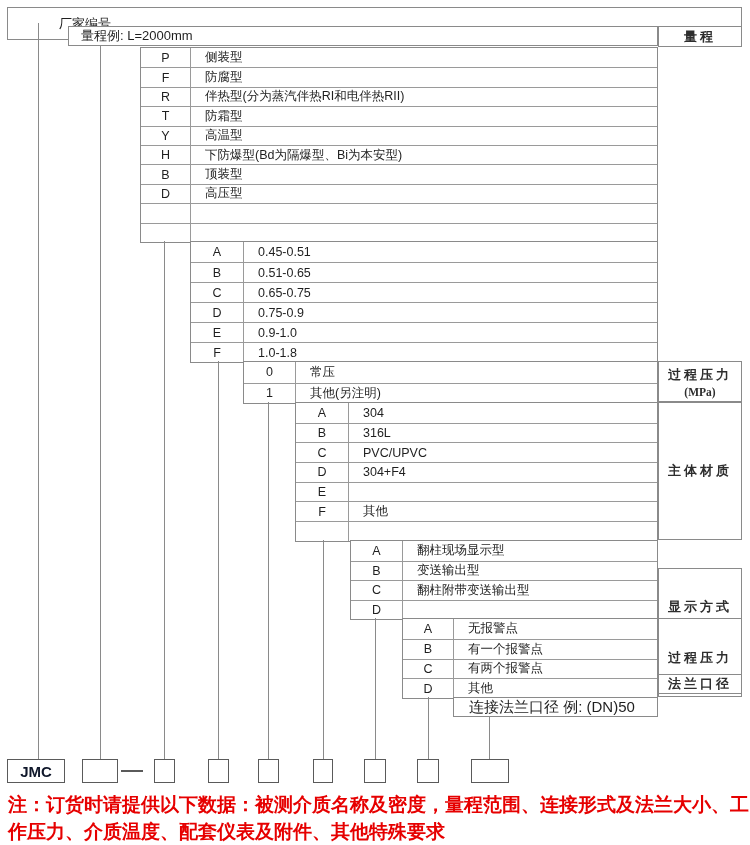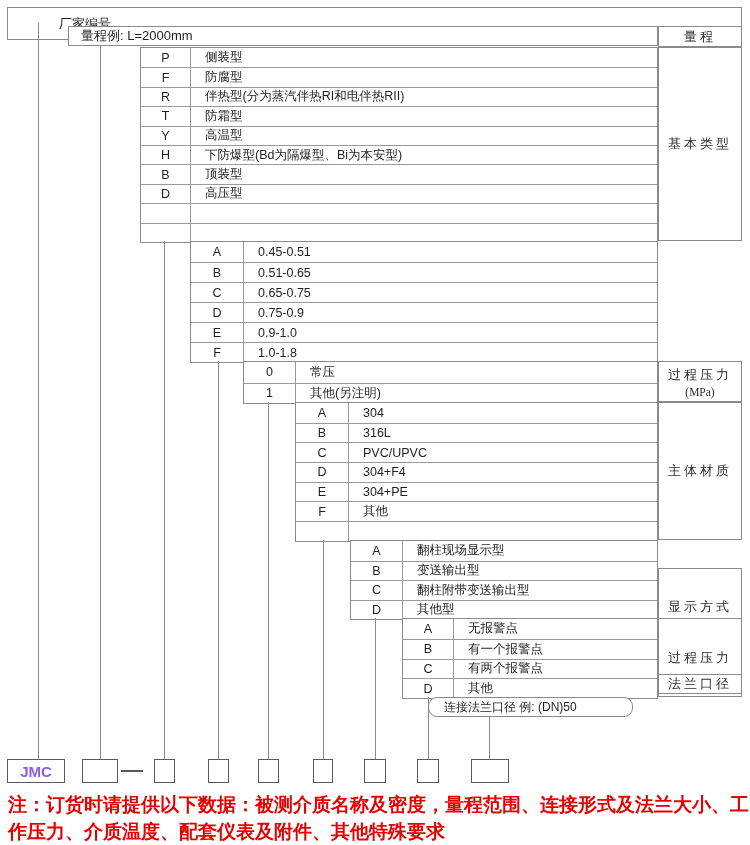--- a/index.html
+++ b/index.html
@@ -15,38 +15,38 @@
   .sec .code{display:flex;align-items:center;justify-content:center;
              border-right:1px solid #9a9a9a;box-sizing:border-box;font-size:12.5px;}
   .sec .desc{flex:1;display:flex;align-items:center;padding-left:14px;font-size:12.5px;
              white-space:nowrap;overflow:hidden;}
   .sec-basic{left:140px;top:47px;width:518px;}   .sec-basic .row{height:19.4px;}   .sec-basic .code{width:50px;}
   .sec-density{left:190px;top:241px;width:468px;}.sec-density .row{height:20px;}   .sec-density .code{width:53px;}
   .sec-pressure{left:243px;top:361px;width:415px;}.sec-pressure .row{height:20.5px;}.sec-pressure .code{width:52px;}
   .sec-material{left:295px;top:402px;width:363px;}.sec-material .row{height:19.7px;}.sec-material .code{width:53px;}
   .sec-display{left:350px;top:540px;width:308px;}.sec-display .row{height:19.5px;} .sec-display .code{width:52px;}
   .sec-alarm{left:402px;top:618px;width:256px;}  .sec-alarm .row{height:19.75px;}  .sec-alarm .code{width:51px;}
-  .sec-flange{left:428px;top:697px;width:205px;height:20px;display:flex;align-items:center;
-              padding-left:15px;font-size:12px;white-space:nowrap;border-radius:9px;}
+  .sec-flange{left:453px;top:697px;width:205px;height:20px;display:flex;align-items:center;
+              padding-left:15px;font-size:15px;white-space:nowrap;}
   .lab{position:absolute;left:658px;width:84px;border:1px solid #8a8a8a;box-sizing:border-box;
        background:#fff;display:flex;flex-direction:column;align-items:center;justify-content:center;
-       font-family:"Liberation Serif",serif;font-weight:400;font-size:13px;letter-spacing:3px;color:#2e2e2e;}
+       font-family:"Liberation Serif",serif;font-weight:700;font-size:13px;letter-spacing:3px;color:#2e2e2e;}
   .lab .unit{font-size:11.5px;letter-spacing:0;margin-top:2px;}
   .lab-range{top:26px;height:21px;}
   .lab-basic{top:47px;height:194px;}
   .lab-density{top:241px;height:120px;}
   .lab-pressure{top:361px;height:41px;}
   .lab-material{top:402px;height:138px;}
   .lab-display{top:568px;height:78px;text-align:center;}
   .lab-alarm{top:618px;height:79px;}
   .lab-flange{top:674px;height:20px;text-align:center;}
   .vline{position:absolute;width:1px;background:#8a8a8a;}
   .mbox{position:absolute;top:759px;height:24px;border:1.5px solid #5a5a5a;box-sizing:border-box;
         background:#fff;display:flex;align-items:center;justify-content:center;}
-  .jmc{left:7px;width:58px;font-weight:bold;font-size:15px;color:#8b5cf6;}
+  .jmc{left:7px;width:58px;font-weight:bold;font-size:15px;color:#0f172a;}
   .mb-range{left:82px;width:36px;}
   .dash{position:absolute;left:121px;top:770px;width:22px;height:2px;background:#5a5a5a;}
   .mb1{left:154px;width:21px;} .mb2{left:208px;width:21px;} .mb3{left:258px;width:21px;}
   .mb4{left:313px;width:20px;} .mb5{left:364px;width:22px;} .mb6{left:417px;width:22px;}
   .mb7{left:471px;width:38px;}
   .note{position:absolute;left:8px;top:791px;width:742px;font-size:19px;font-weight:bold;
         color:#e60000;line-height:27px;}
 </style>
 </head>
 <body>
@@ -56,23 +56,20 @@
   <div class="box top-box">
     <span>厂家编号</span>
   </div>
   <div class="box range-box">
     <span>量程例: L=2000mm</span>
   </div>
 
   <div class="lab lab-range">
       <span>量程</span>
     </div>
-  <div class="lab lab-basic">
-      <span>基本类型</span>
-    </div>
   <div class="lab lab-pressure">
     <span>过程压力</span>
     <span class="unit">(MPa)</span>
   </div>
   <div class="lab lab-material">
       <span>主体材质</span>
     </div>
   <div class="lab lab-display">
       <span>显示方式</span>
     </div>
@@ -176,21 +173,20 @@
     <div class="row">
         <div class="code">C</div>
         <div class="desc">PVC/UPVC</div>
       </div>
     <div class="row">
         <div class="code">D</div>
         <div class="desc">304+F4</div>
       </div>
     <div class="row">
         <div class="code">E</div>
-        <div class="desc">304+PE</div>
       </div>
     <div class="row">
         <div class="code">F</div>
         <div class="desc">其他</div>
       </div>
     <div class="row">
         <div class="code"></div>
         <div class="desc"></div>
       </div>
   </div>
@@ -203,21 +199,20 @@
     <div class="row">
         <div class="code">B</div>
         <div class="desc">变送输出型</div>
       </div>
     <div class="row">
         <div class="code">C</div>
         <div class="desc">翻柱附带变送输出型</div>
       </div>
     <div class="row">
         <div class="code">D</div>
-        <div class="desc">其他型</div>
       </div>
   </div>
 
   <div class="sec sec-alarm">
     <div class="row">
         <div class="code">A</div>
         <div class="desc">无报警点</div>
       </div>
     <div class="row">
         <div class="code">B</div>

